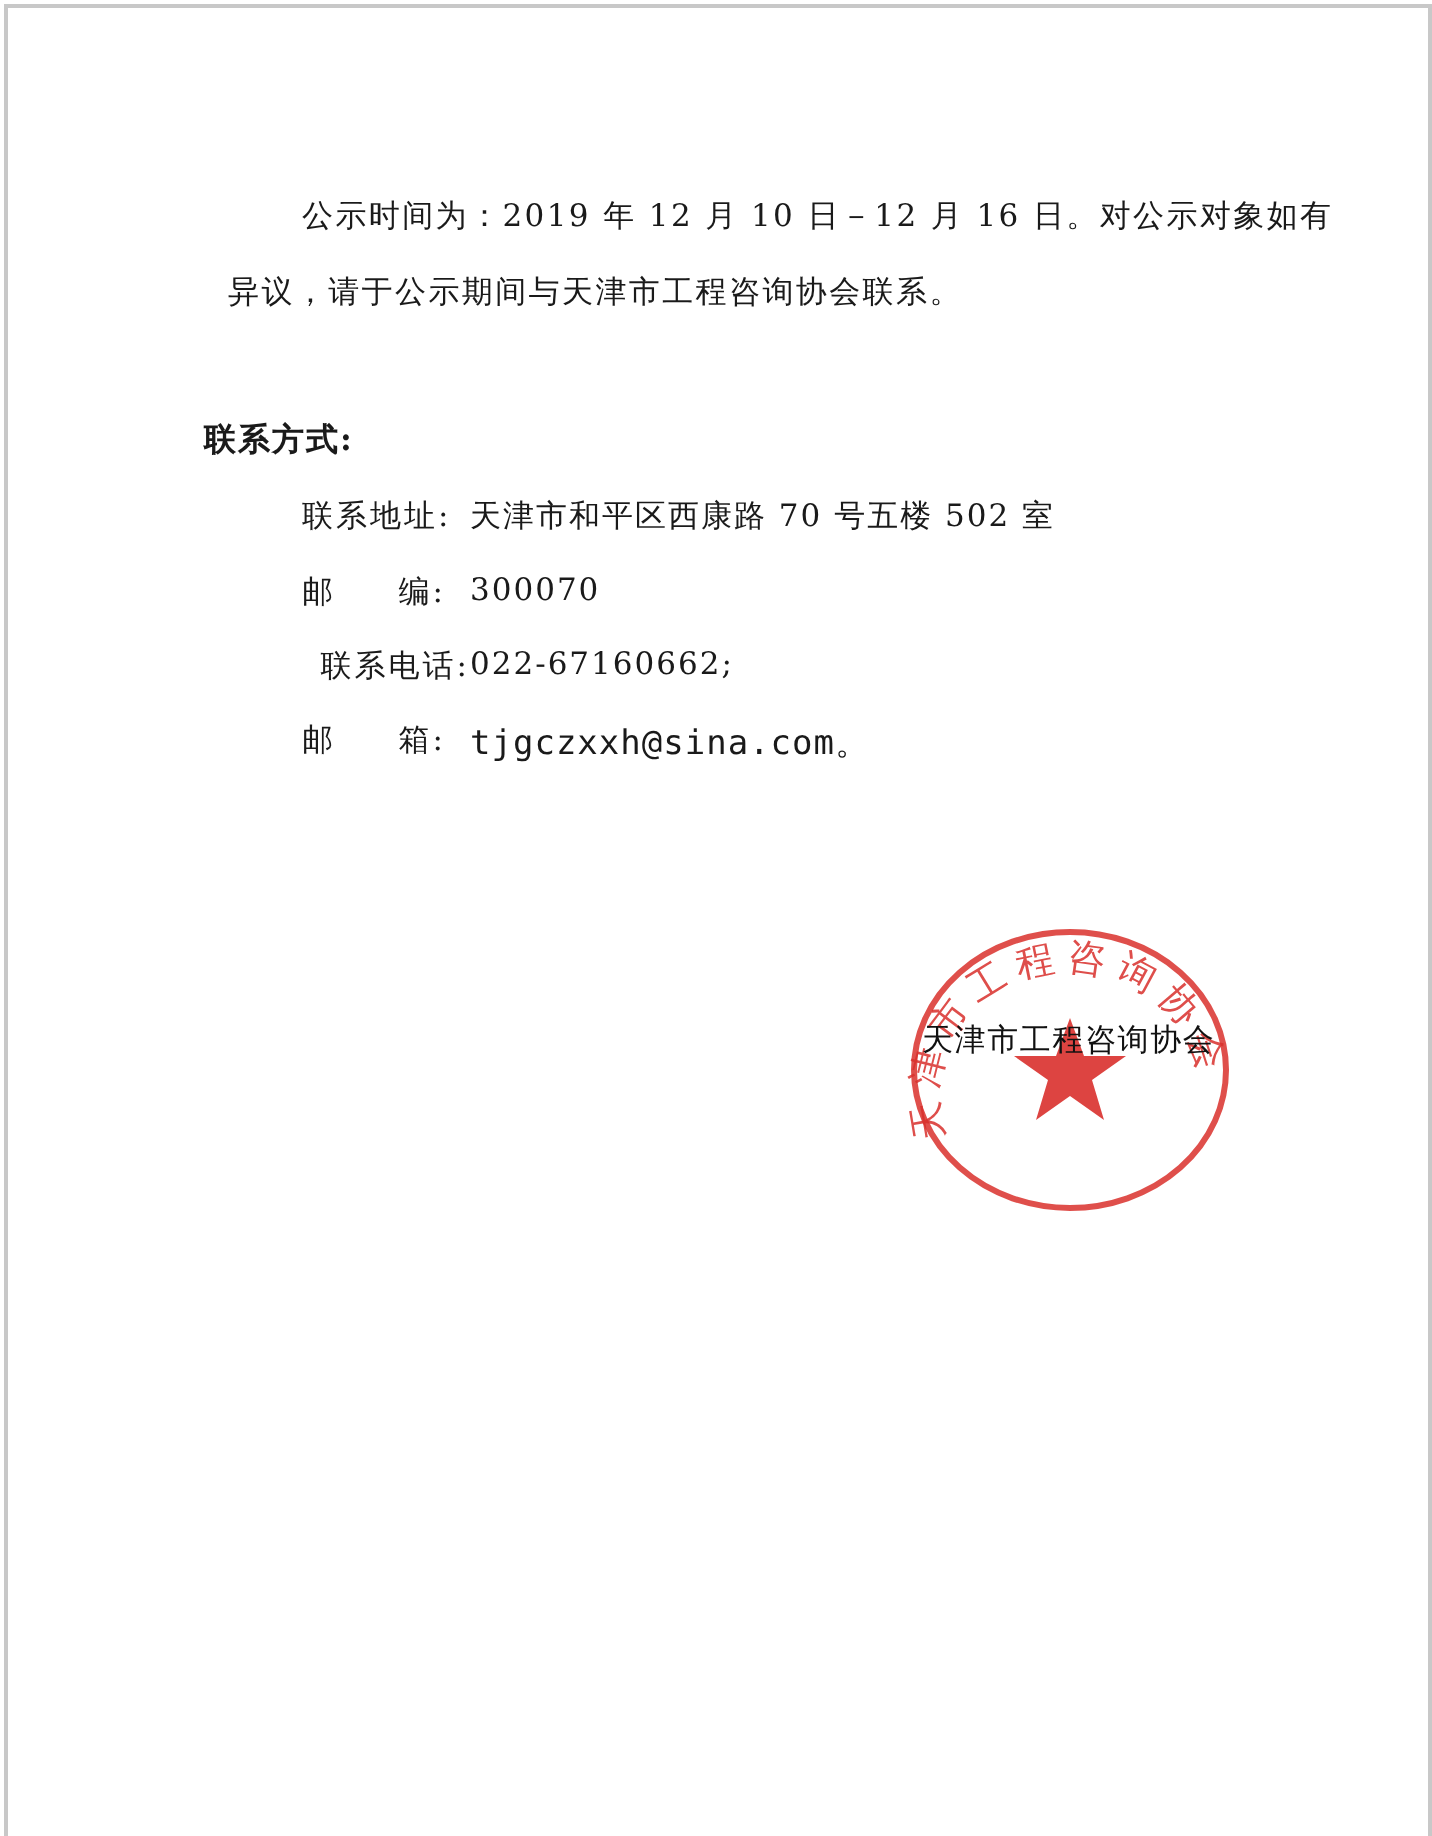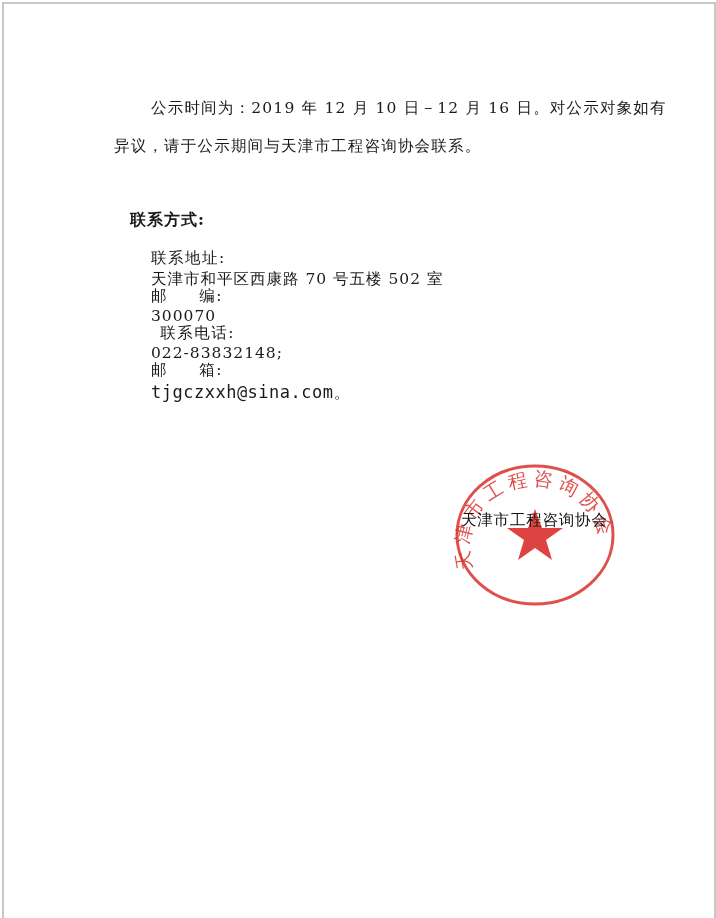--- a/index.html
+++ b/index.html
@@ -30,33 +30,32 @@
     .para {
       position: absolute;
       font-size: 15.5px;
       letter-spacing: 1.2px;
       white-space: nowrap;
     }
     .p1 { left: 147px; top: 94px; }
     .p2 { left: 110px; top: 132px; }
     .heading {
       position: absolute;
-      left: 126px;
+      left: 98px;
       top: 206px;
       font-size: 16px;
       font-weight: bold;
       letter-spacing: 1px;
     }
     .contact-row {
       position: absolute;
       left: 147px;
       font-size: 15.5px;
       white-space: nowrap;
       display: flex;
-      flex-direction: column;
     }
     .contact-label {
       display: inline-block;
       width: 84px;
       letter-spacing: 1.5px;
     }
     .contact-label.spread {
       display: inline-flex;
       justify-content: space-between;
       width: 72px;
@@ -107,21 +106,21 @@
   <div class="contact-row r2">
     <span class="contact-label spread">
       <span>邮</span>
       <span>编:</span>
     </span>
     <span class="contact-value">300070</span>
   </div>
 
   <div class="contact-row r3">
     <span class="contact-label">联系电话:</span>
-    <span class="contact-value">022-83832148;</span>
+    <span class="contact-value">022-67160662;</span>
   </div>
 
   <div class="contact-row r4">
     <span class="contact-label spread">
       <span>邮</span>
       <span>箱:</span>
     </span>
     <span class="contact-value mono">tjgczxxh@sina.com。</span>
   </div>
 

